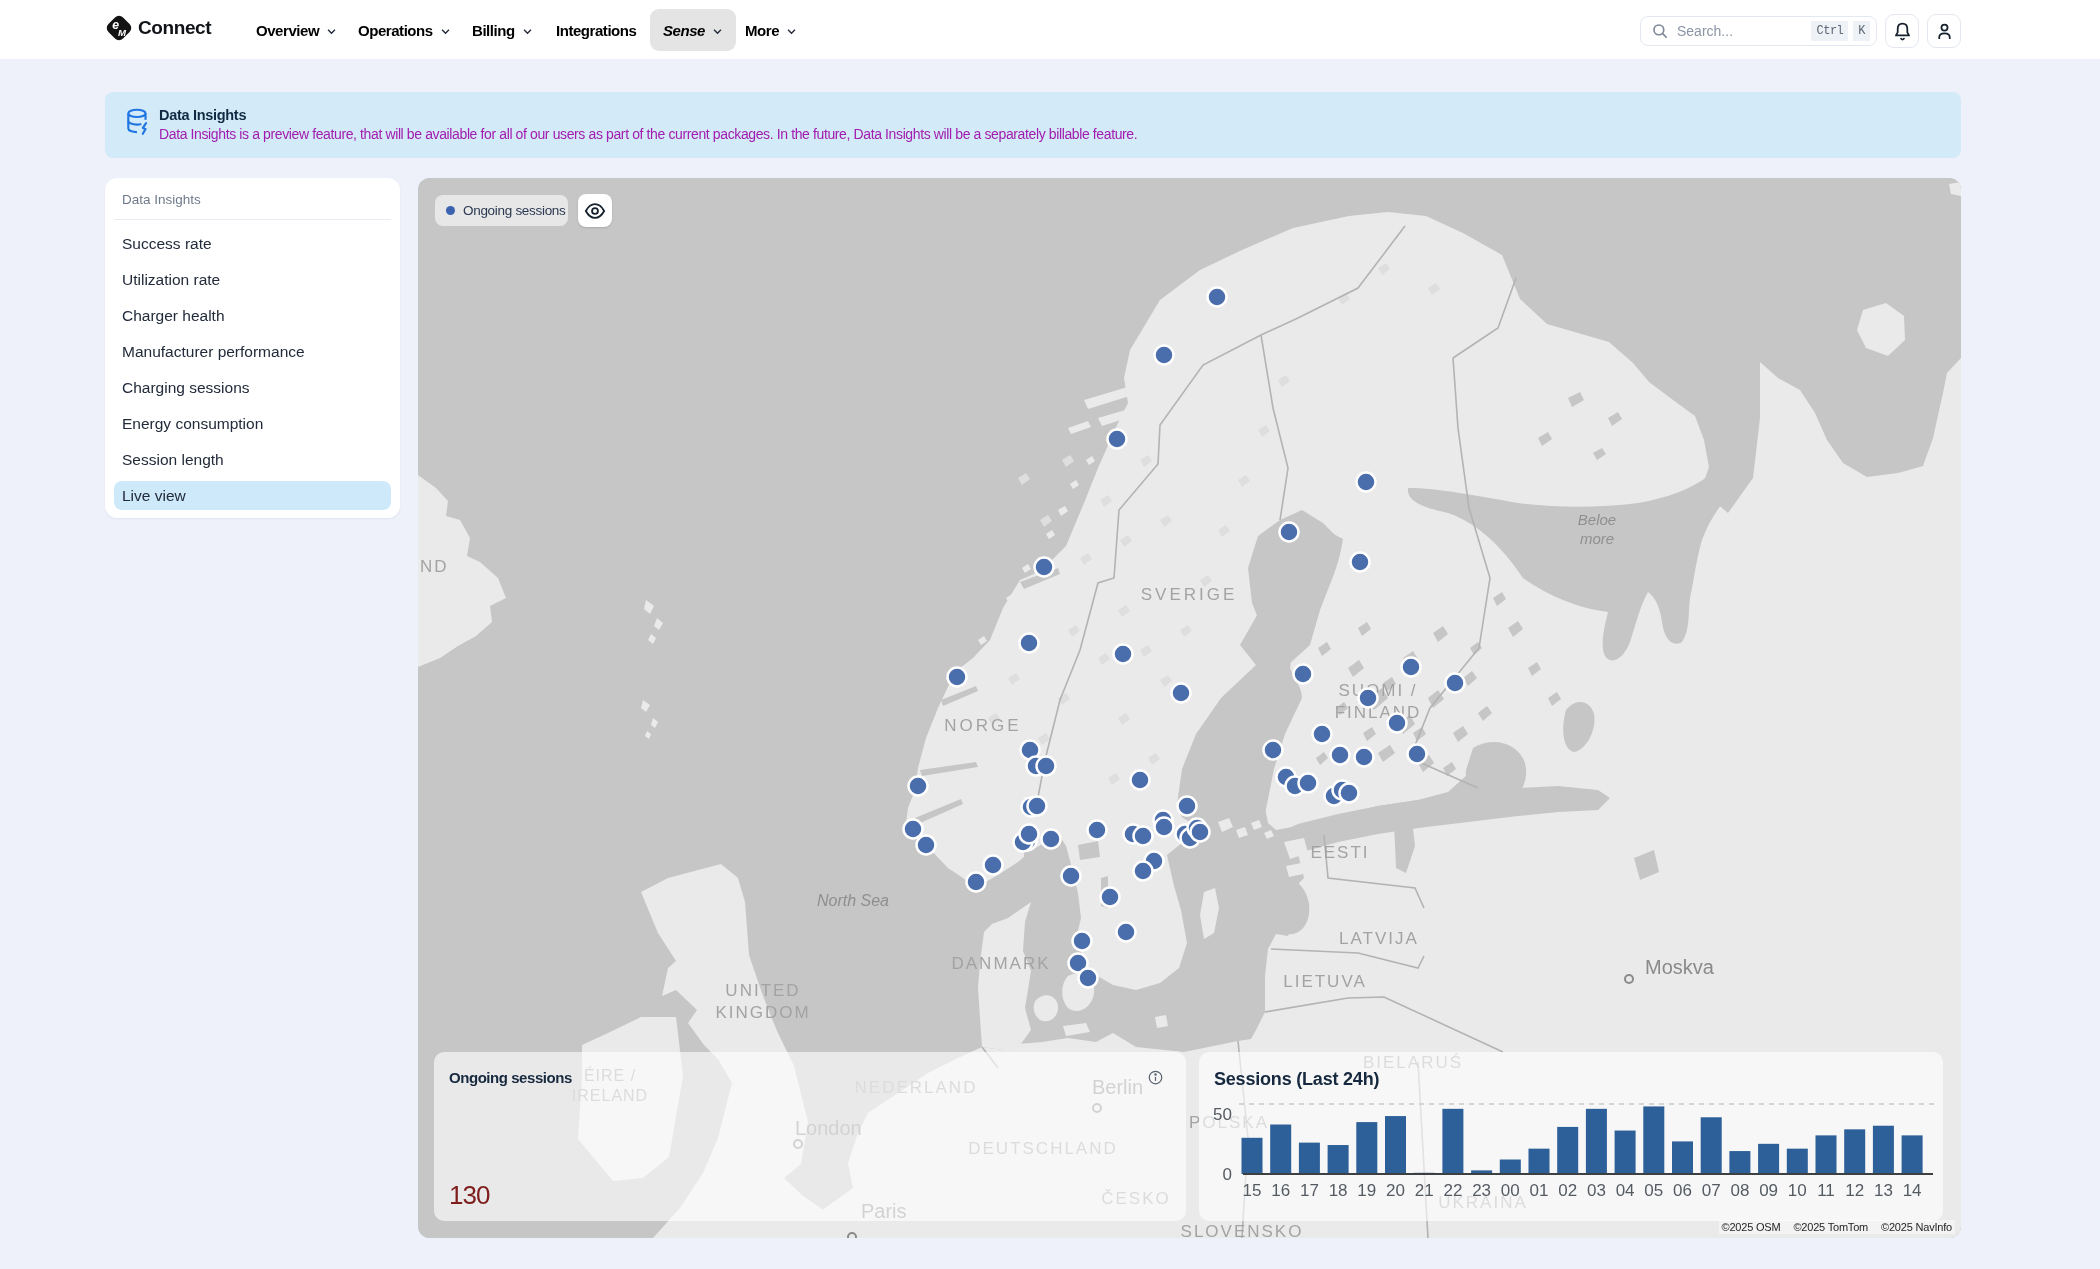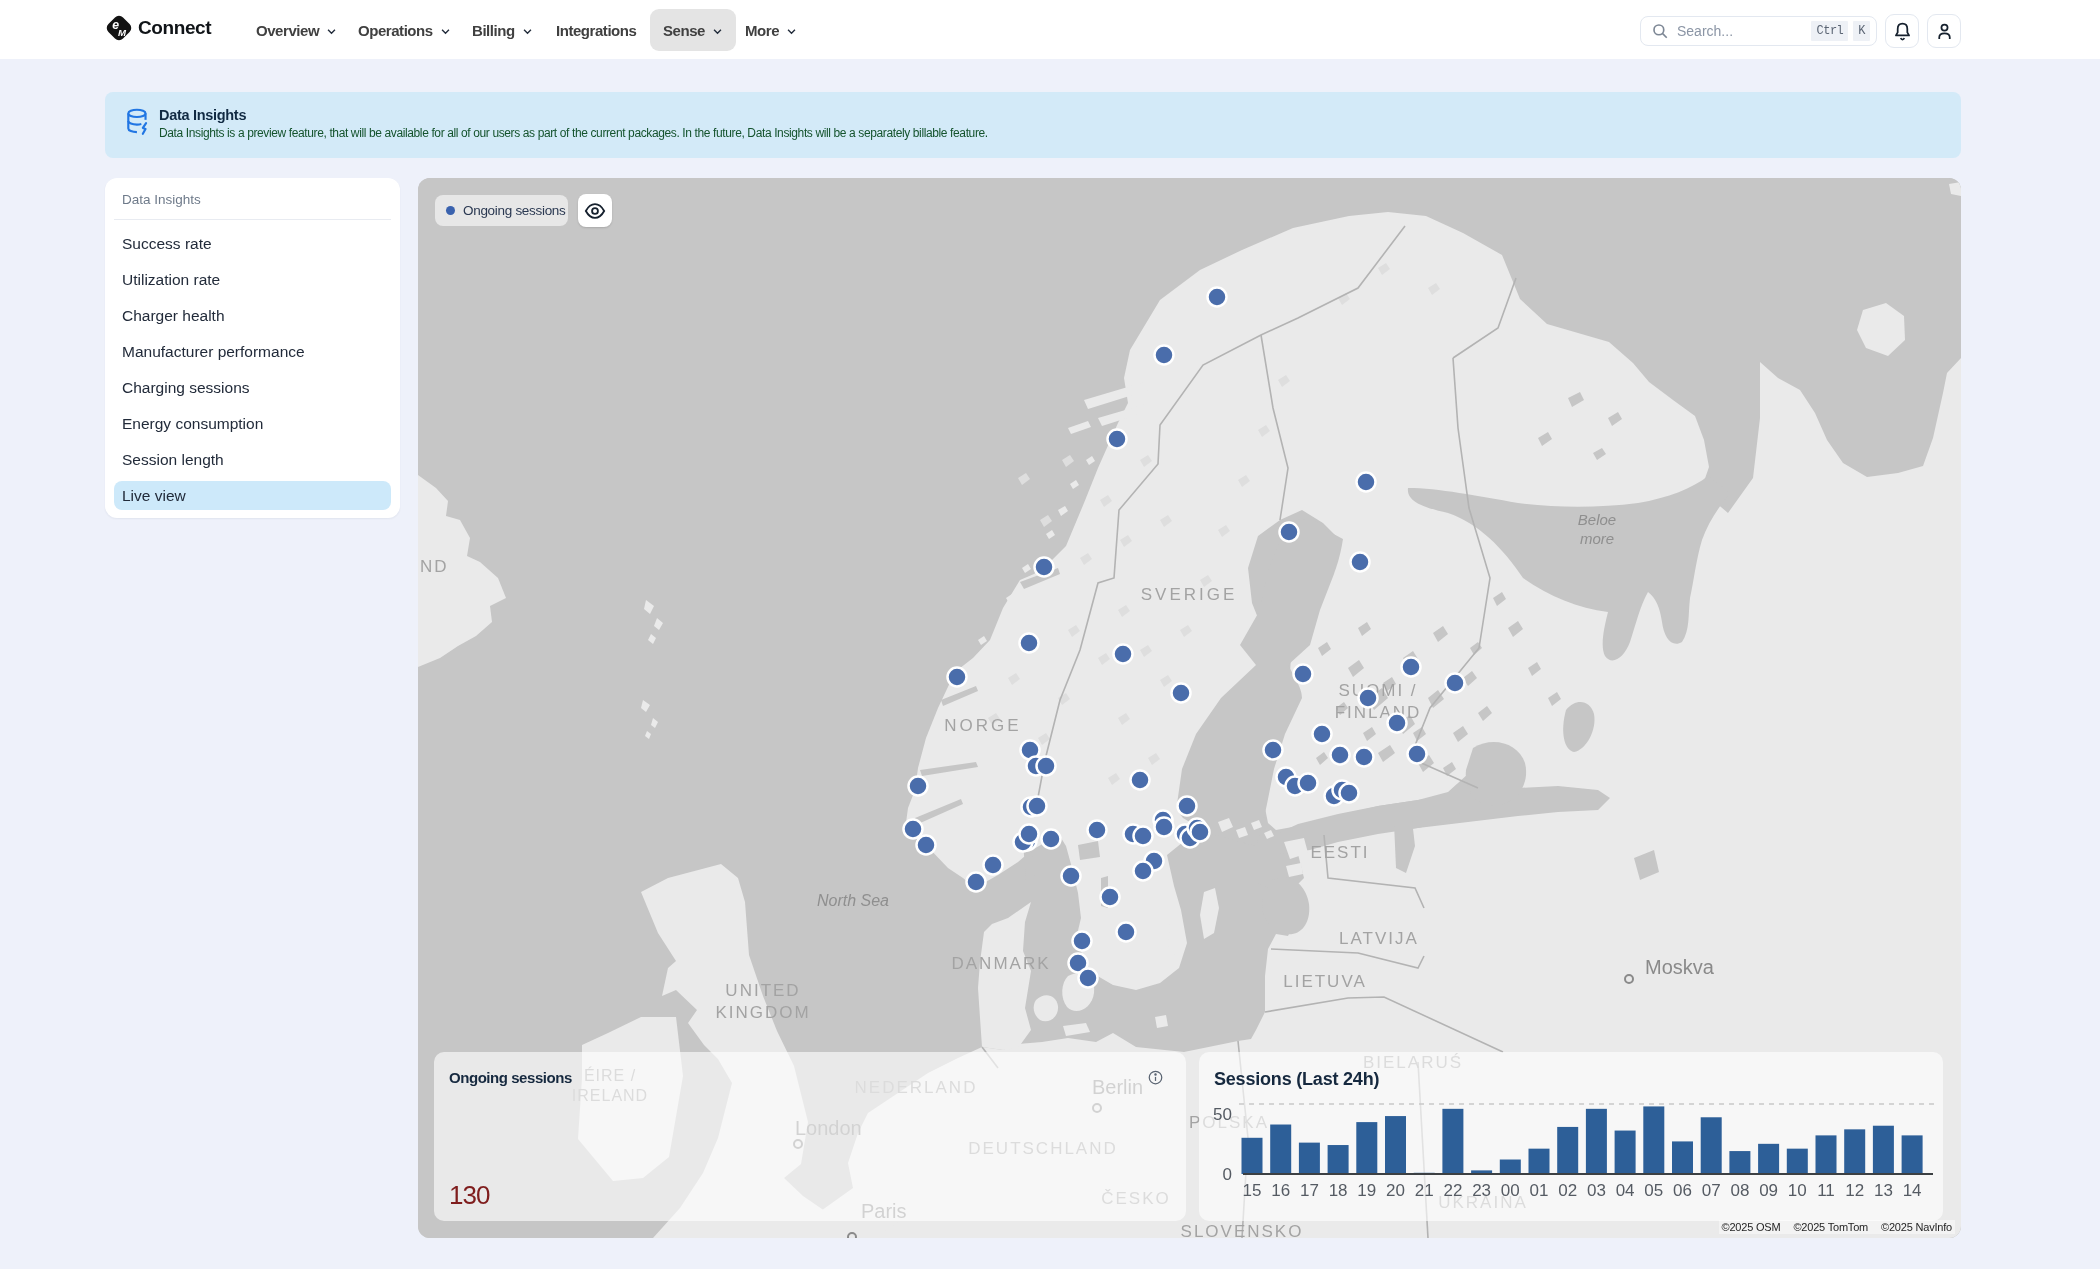--- a/index.html
+++ b/index.html
@@ -3,34 +3,34 @@
 <meta charset="utf-8">
 <style>
 * { margin:0; padding:0; box-sizing:border-box; }
 html,body { width:2100px; height:1269px; font-family:"Liberation Sans", sans-serif; background:#eef1fa; overflow:hidden; }
 
 .nav { position:absolute; left:0; top:0; width:2100px; height:59px; background:#ffffff; }
 .logo { position:absolute; left:105px; top:13px; display:flex; align-items:center; }
 .logomark { width:28px; height:30px; }
 .logotext { font-size:19px; font-weight:700; color:#101418; margin-left:5px; letter-spacing:-0.4px; }
 .navitems { position:absolute; left:0; top:0; height:59px; }
-.navitem { position:absolute; top:9px; height:42px; font-size:15px; letter-spacing:-0.45px; font-weight:700; color:#404040; padding:0 13px; border-radius:9px; display:flex; align-items:center; }
-.navitem.active { background:#e4e4e4; }
+.navitem { position:absolute; top:9px; height:42px; font-size:15px; letter-spacing:-0.45px; font-weight:700; color:#000000; padding:0 13px; border-radius:9px; display:flex; align-items:center; }
+.navitem.active { background:#e4e4e4;font-style:italic; }
 .ni1{left:243px} .ni2{left:345px} .ni3{left:459px} .ni4{left:543px} .ni5{left:650px} .ni6{left:732px}
 .chev { width:11px; height:11px; margin-left:7px; margin-top:3px; }
 .navright { position:absolute; right:139px; top:14px; display:flex; align-items:center; }
 .search { width:237px; height:30px; border:1.5px solid #e3e8f0; border-radius:8px; display:flex; align-items:center; padding:0 6px 0 10px; color:#8b95a5; }
 .search .stext { font-size:14px; color:#8b95a5; margin-left:8px; flex:1; }
 .kbd { background:#eef1f6; border-radius:1px; font-family:"Liberation Mono", monospace; font-size:12px; letter-spacing:-0.5px; color:#5b6574; padding:3px 5px; margin-left:5px; }
 .iconbtn { width:34px; height:34px; border:1.5px solid #e3e8f0; border-radius:9px; margin-left:8px; display:flex; align-items:center; justify-content:center; }
 
 .banner { position:absolute; left:105px; top:92px; width:1856px; height:66px; background:#d3eaf8; border-radius:8px; }
 .banner .bicon { position:absolute; left:20px; top:16px; }
 .banner .btitle { position:absolute; left:54px; top:15px; font-size:14.5px; letter-spacing:-0.3px; font-weight:700; color:#112a43; }
-.banner .btext { position:absolute; left:54px; top:34px; font-size:12px; letter-spacing:-0.38px; color:#14532d; }
+.banner .btext { position:absolute; left:54px; top:34px; font-size:14px; letter-spacing:-0.38px; color:#a21caf; }
 
 .sidebar { position:absolute; left:105px; top:178px; width:295px; height:340px; background:#ffffff; border-radius:12px; box-shadow:0 1px 2px rgba(20,30,60,.06); padding:12px 9px; }
 .sb-head { font-size:13.5px; color:#6e7a8a; padding:2px 8px 12px 8px; border-bottom:1px solid #e8ebf1; }
 .sb-item { font-size:15.5px; color:#222b3a; padding:8px 8px; margin-top:7px; border-radius:8px; height:29px; line-height:13px; }
 .sb-item.first { margin-top:9px; }
 .sb-item.sel { background:#cde9fa; }
 
 .map { position:absolute; left:418px; top:178px; width:1543px; height:1060px; border-radius:12px; overflow:hidden; background:#c6c6c6; }
 .chip { position:absolute; left:17px; top:17px; width:133px; height:31px; background:#e7e7e7; border-radius:8px; display:flex; align-items:center; padding:0 0 0 11px; white-space:nowrap; }
 .chip .cdot { width:9px; height:9px; border-radius:50%; background:#3a62ae; margin-right:8px; flex:none; }

